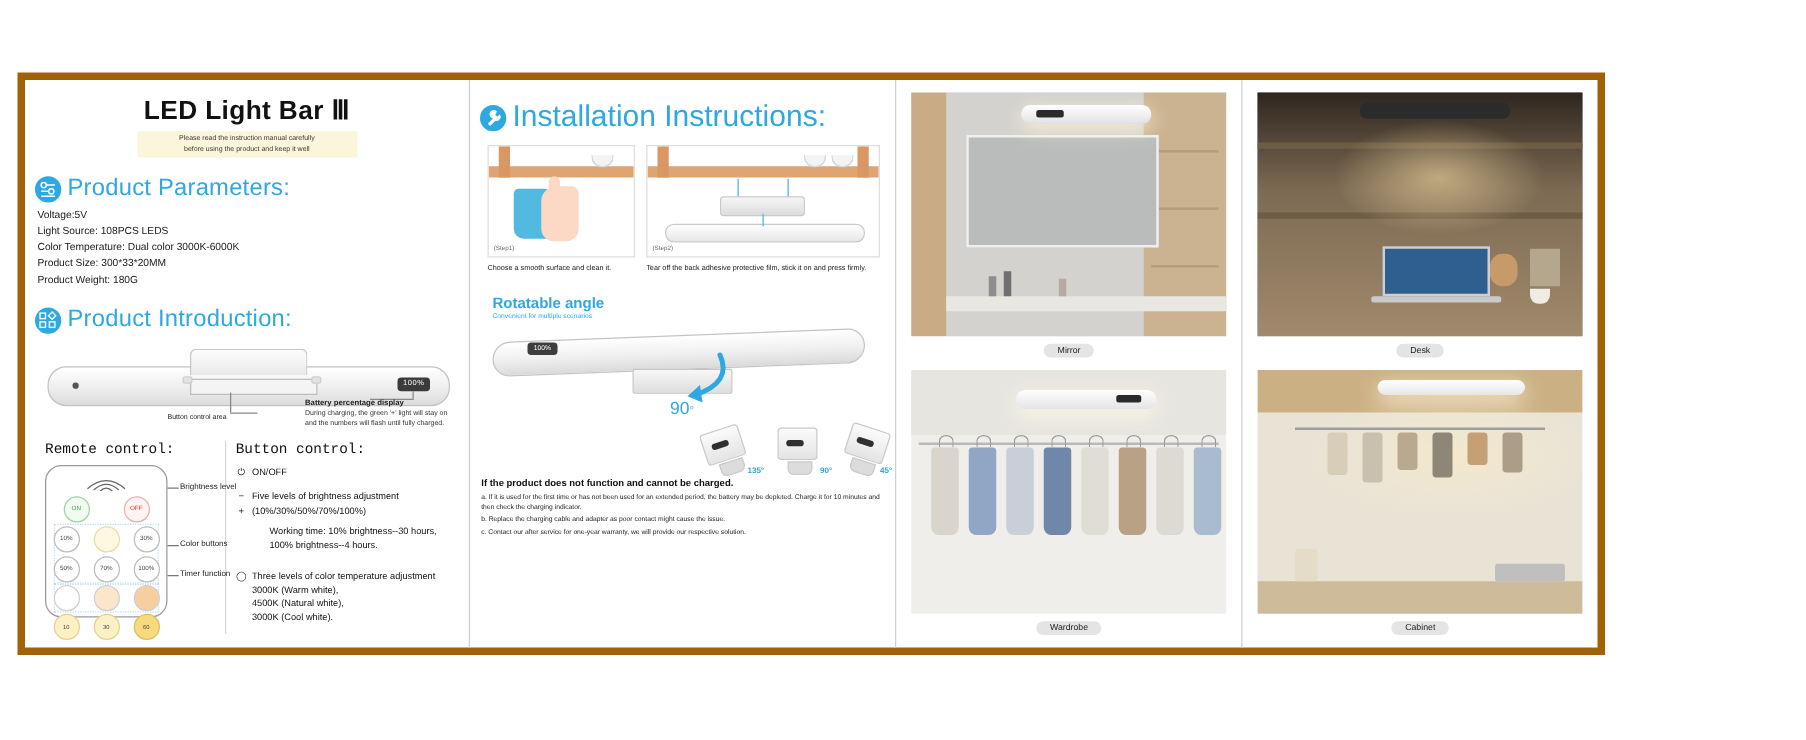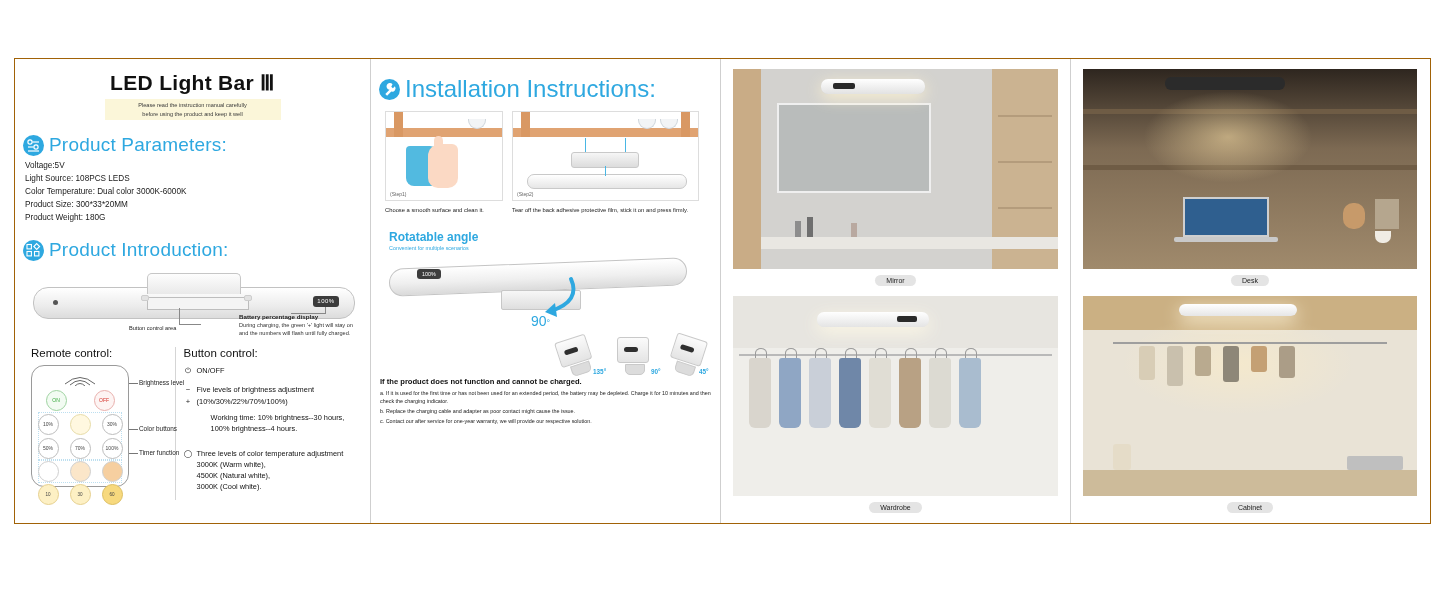--- a/index.html
+++ b/index.html
@@ -1,19 +1,19 @@
 <!DOCTYPE html>
 <html><head>
 <meta charset="utf-8">
 <style>
   html,body{margin:0;padding:0;background:#ffffff;}
   body{font-family:"Liberation Sans",sans-serif;color:#111;}
   .page{position:relative;width:1445px;height:592px;background:#fff;overflow:hidden;}
-  .sheet{position:absolute;left:14px;top:58px;width:1417px;height:466px;background:#fff;
-         border:1px solid #a16207;box-sizing:border-box;display:flex;}
+  .sheet{position:absolute;left:14px;top:58px;width:1270px;height:466px;background:#fff;
+         border:6px solid #a16207;box-sizing:border-box;display:flex;}
   .panel{position:relative;height:100%;box-sizing:border-box;}
   .p1{width:356px;border-right:1px solid #cfcfcf;}
   .p2{width:350px;border-right:1px solid #cfcfcf;}
   .p3{width:350px;border-right:1px solid #cfcfcf;}
   .p4{width:358px;}
 
   
   .title{margin-top:12px;text-align:center;font-size:21px;font-weight:bold;letter-spacing:.3px;color:#111;}
   .subtitle{margin:4px auto 0;width:172px;background:#fbf6d9;text-align:center;
             font-size:5.6px;line-height:1.55;color:#3a3a3a;padding:2px 2px;}
@@ -36,21 +36,21 @@
             color:#fff;font-size:6px;text-align:center;line-height:11px;letter-spacing:.5px;}
   .lead{position:absolute;background:#888;}
   .cap-a{position:absolute;left:100px;top:56px;font-size:5.6px;color:#222;}
   .cap-b{position:absolute;left:210px;top:44px;width:120px;font-size:5.6px;color:#222;}
   .cap-b b{font-size:6.2px;display:block;margin-bottom:1px;}
   .cap-b .body{line-height:1.45;color:#333;}
 
   .ctrl-row{display:flex;margin-top:16px;}
   .ctrl-left{width:160px;padding-left:16px;box-sizing:border-box;}
   .ctrl-right{width:196px;padding-left:8px;box-sizing:border-box;border-left:1px solid #d5d5d5;}
-  .ctrl-h{font-size:11.5px;color:#111;margin-bottom:6px;}
+  .ctrl-h{font-size:11.5px;color:#111;margin-bottom:6px;font-family:Liberation Mono, monospace;}
 
   .remote{position:relative;width:96px;height:120px;border:1px solid #9a9a9a;border-radius:13px;background:#fff;}
   .waves{position:absolute;left:30px;top:7px;width:36px;height:13px;}
   .onoff{position:absolute;top:24px;left:0;width:96px;display:flex;justify-content:space-around;}
   .kbtn{width:19px;height:19px;border-radius:50%;border:1px solid #bdbdbd;background:#fff;
         font-size:5px;text-align:center;line-height:19px;color:#444;}
   .kbtn.on{color:#37a93c;border-color:#9fd3a1;background:#f2fbf2;}
   .kbtn.off{color:#d5342c;border-color:#e9b0ad;background:#fdf4f3;}
   .sect{position:absolute;left:6px;width:84px;border:1px dotted #bcdff0;box-sizing:border-box;}
   .grid3{position:absolute;left:0;width:96px;display:flex;justify-content:space-around;}
@@ -273,21 +273,21 @@
         <div class="ctrl-right">
           <div class="ctrl-h">Button control:</div>
           <div class="bullet">
             <span class="sym">⏻</span>
             <span>ON/OFF</span>
           </div>
           <div class="bullet">
             <span class="sym">−<br>+</span>
             <span>
               <span>Five levels of brightness adjustment</span><br>
-              <span>(10%/30%/22%/70%/100%)</span>
+              <span>(10%/30%/50%/70%/100%)</span>
               <div class="indent" style="margin-top:5px">
                 <div>Working time: 10% brightness--30 hours,</div>
                 <div style="">100% brightness--4 hours.</div>
               </div>
             </span>
           </div>
           <div class="bullet" style="margin-top:14px">
             <span class="sym">◯</span>
             <span>
               <span>Three levels of color temperature adjustment</span>

